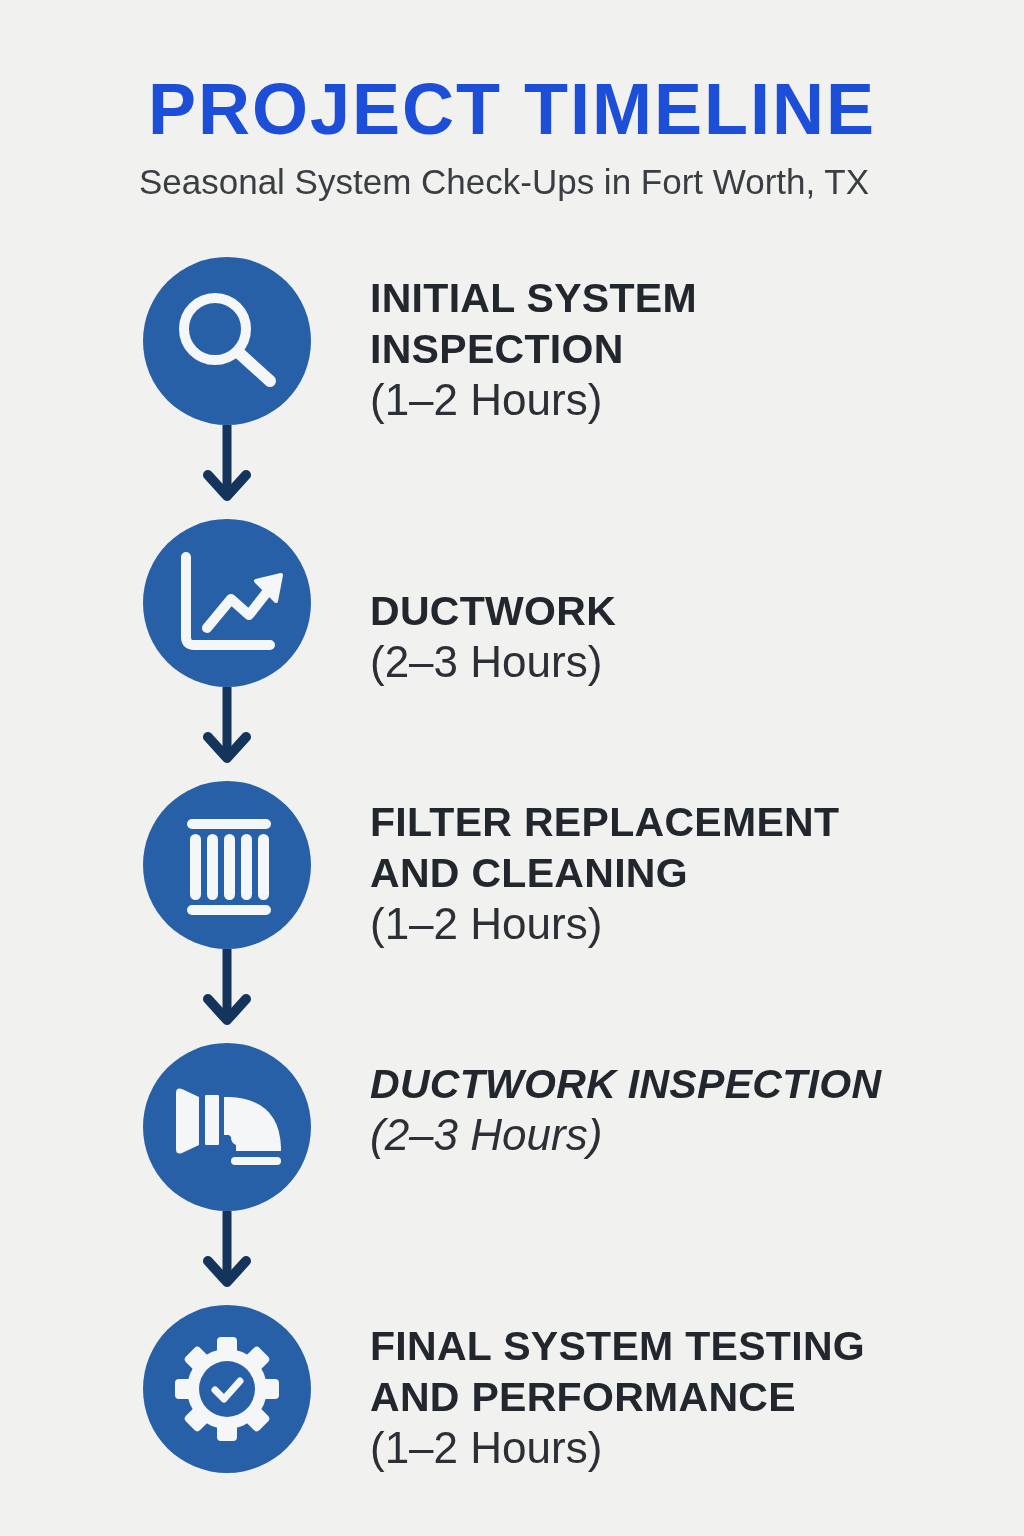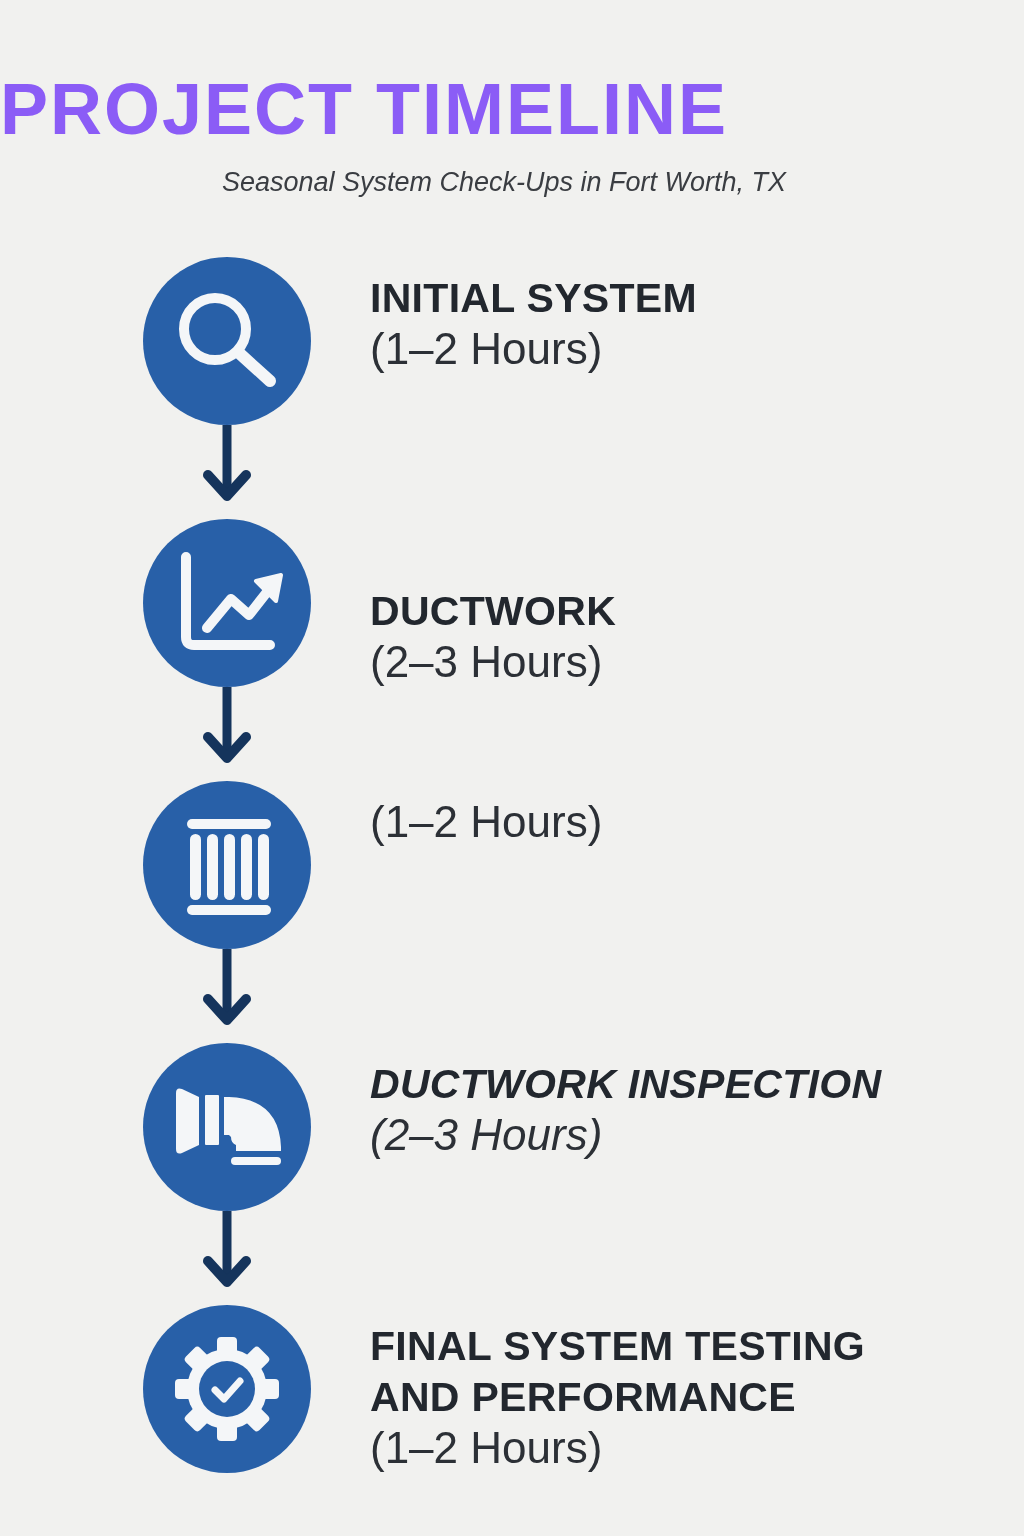--- a/index.html
+++ b/index.html
@@ -12,39 +12,38 @@
       height: 1536px;
       position: relative;
       overflow: hidden;
       font-family: "Liberation Sans", "DejaVu Sans", sans-serif;
     }
     .title {
       position: absolute;
       top: 66px;
       left: 0;
       width: 1024px;
-      text-align: left;
+      text-align: center;
       font-size: 72px;
       font-weight: 700;
-      color: #8b5cf6;
+      color: #1d4ed8;
       letter-spacing: 2px;
       line-height: 86px;
       margin: 0;
     }
     .subtitle {
       position: absolute;
       top: 160px;
       left: 0;
       width: 1008px;
       text-align: center;
-      font-size: 27px;
+      font-size: 35px;
       color: #3a3d42;
       line-height: 44px;
       margin: 0;
-      font-style: italic;
     }
     .step {
       position: absolute;
       left: 0;
       width: 917px;
       height: 262px;
     }
     .circle {
       position: absolute;
       left: 143px;
@@ -101,20 +100,21 @@
       </svg>
     </span>
   </div>
   <svg class="arrow" viewBox="0 0 48 80">
     <line x1="24" y1="0" x2="24" y2="72" stroke="#15345c" stroke-width="9"></line>
     <polyline points="5,50 24,71 43,50" fill="none" stroke="#15345c" stroke-width="10" stroke-linecap="round" stroke-linejoin="round"></polyline>
   </svg>
   <div class="text">
     <p class="step-title">
       <span>INITIAL SYSTEM</span><br>
+      <span>INSPECTION</span>
     </p>
     <p class="step-duration">(1–2 Hours)</p>
   </div>
 </div>
 
 <div class="step" style="top:519px;">
   <div class="circle">
     <span>
       <svg width="168" height="168" viewBox="0 0 168 168">
         <path d="M43 38 L43 118 Q43 126 51 126 L127 126" fill="none" stroke="#f4f6f8" stroke-width="10" stroke-linecap="round" stroke-linejoin="round"></path>
@@ -148,20 +148,24 @@
         <rect x="98" y="53" width="11" height="66" rx="5.5" fill="#f4f6f8"></rect>
         <rect x="115" y="53" width="11" height="66" rx="5.5" fill="#f4f6f8"></rect>
       </svg>
     </span>
   </div>
   <svg class="arrow" viewBox="0 0 48 80">
     <line x1="24" y1="0" x2="24" y2="72" stroke="#15345c" stroke-width="9"></line>
     <polyline points="5,50 24,71 43,50" fill="none" stroke="#15345c" stroke-width="10" stroke-linecap="round" stroke-linejoin="round"></polyline>
   </svg>
   <div class="text">
+    <p class="step-title">
+      <span>FILTER REPLACEMENT</span><br>
+      <span>AND CLEANING</span>
+    </p>
     <p class="step-duration">(1–2 Hours)</p>
   </div>
 </div>
 
 <div class="step" style="top:1043px;font-style:italic;">
   <div class="circle">
     <span>
       <svg width="168" height="168" viewBox="0 0 168 168">
         <path d="M33 50 Q33 44 39 46 L56 54 L56 102 L39 110 Q33 112 33 106 Z" fill="#f4f6f8"></path>
         <rect x="62" y="52" width="14" height="50" rx="1" fill="#f4f6f8"></rect>

